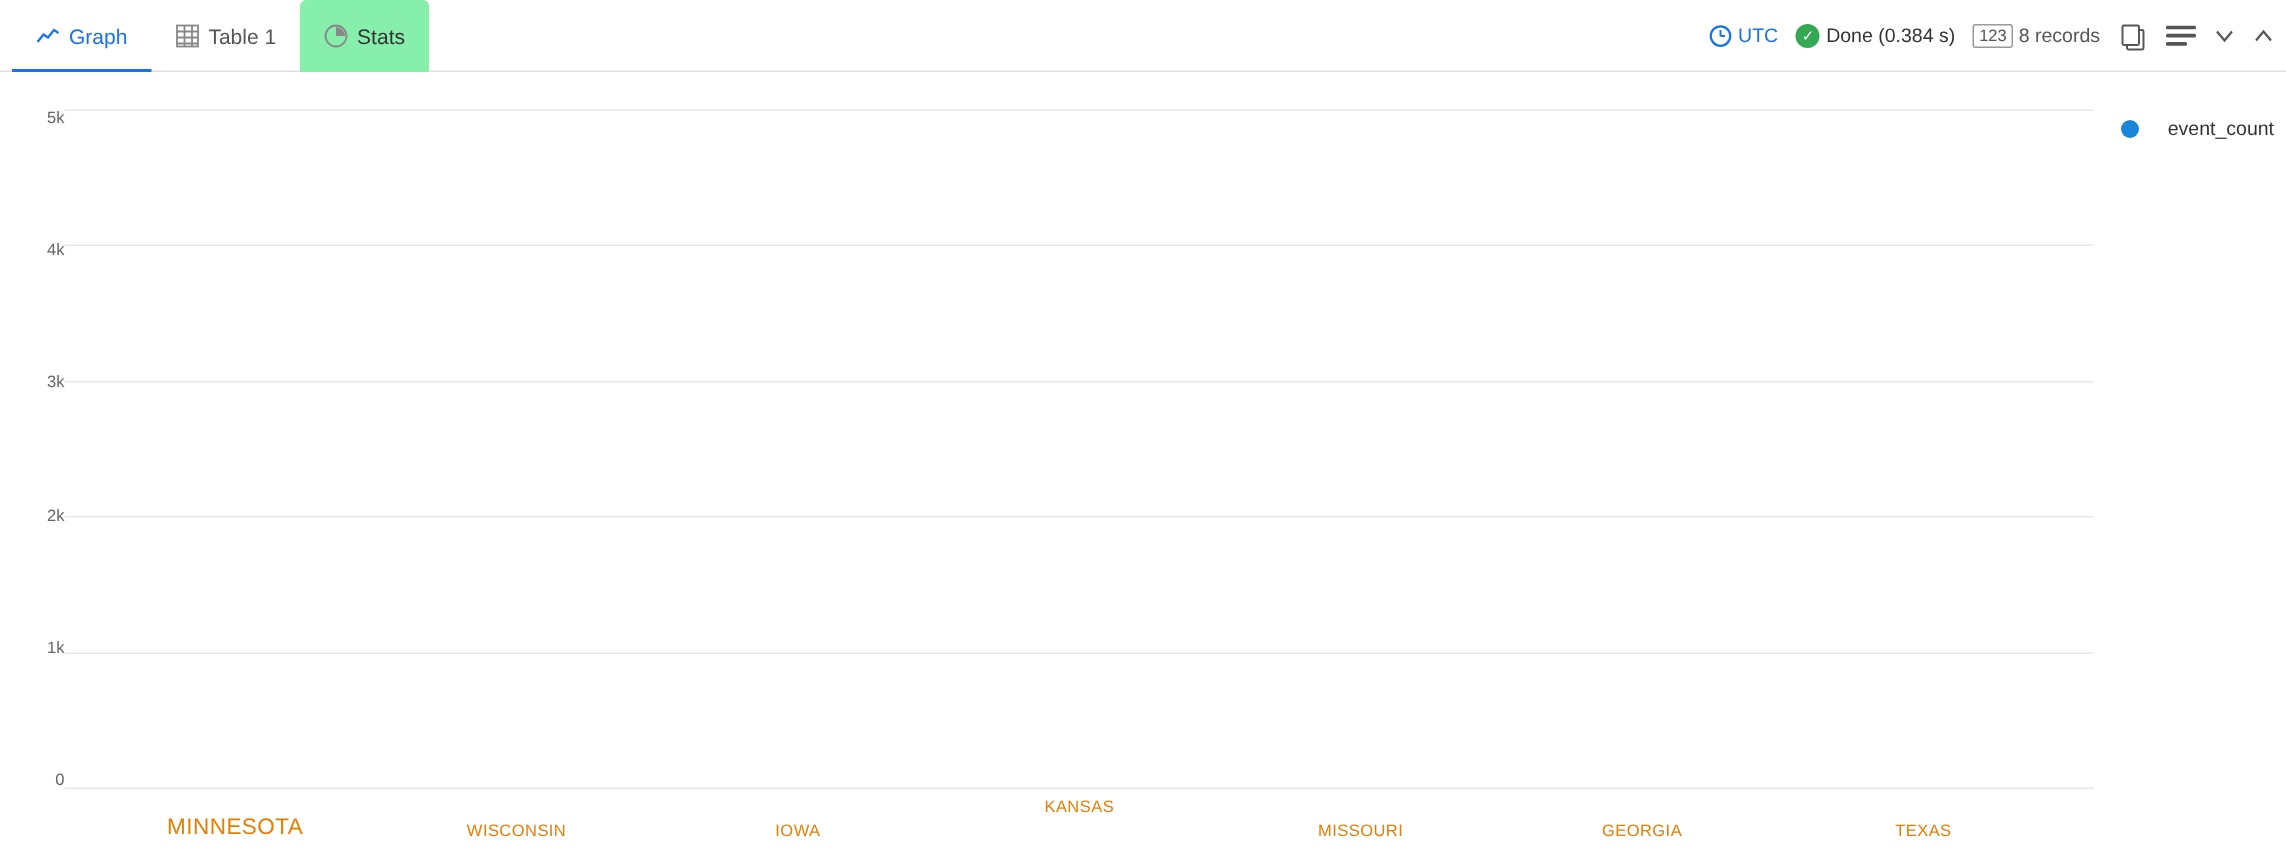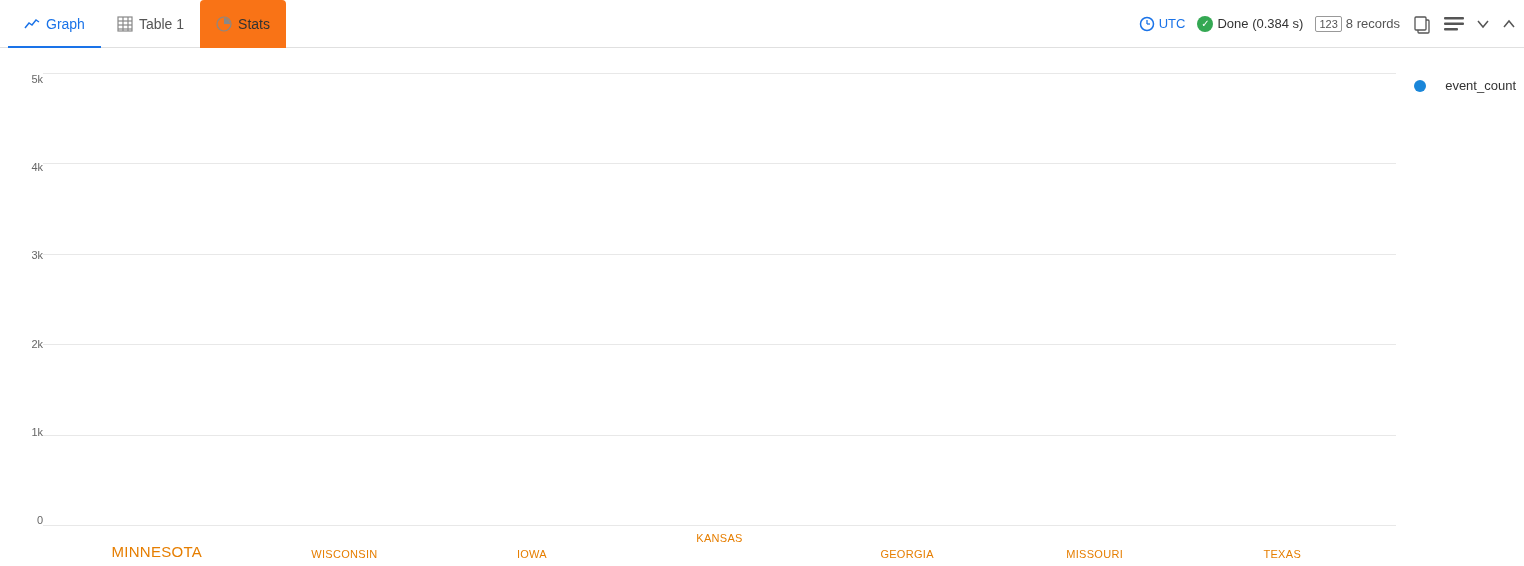--- a/index.html
+++ b/index.html
@@ -14,21 +14,21 @@
     .tab {
       display: flex; align-items: center; gap: 6px;
       padding: 0 16px; height: 48px; cursor: pointer;
       font-size: 14px; color: #555; position: relative; white-space: nowrap;
     }
     .tab.active { color: #1a73e8; }
     .tab.active::after {
       content: ''; position: absolute; bottom: 0; left: 0; right: 0;
       height: 2px; background: #1a73e8;
     }
-    .tab.stats-tab { background: #f97316; border-radius: 4px 4px 0 0; color: #333; }
+    .tab.stats-tab { background: #86efac; border-radius: 4px 4px 0 0; color: #333; }
     .tab.stats-tab::after { display: none; }
 
     .header-right { display: flex; align-items: center; gap: 12px; font-size: 13px; color: #555; }
     .utc-badge { display: flex; align-items: center; gap: 4px; }
     .done-badge { display: flex; align-items: center; gap: 4px; color: #333; }
     .done-icon { width: 16px; height: 16px; background: #34a853; border-radius: 50%; display: flex; align-items: center; justify-content: center; color: white; font-size: 10px; }
     .records-badge { display: flex; align-items: center; gap: 4px; }
     .records-icon { font-size: 12px; color: #555; border: 1px solid #999; padding: 1px 3px; border-radius: 2px; font-size: 11px; }
     .icon-btn { cursor: pointer; color: #555; font-size: 18px; display: flex; align-items: center; }
 
@@ -188,22 +188,22 @@
         </div>
         <div style="flex: 1 1 0%; display: flex; align-items: flex-end; justify-content: center;">
           <div title="TEXAS: 4720" style="width: 70%; height: 94.4%; background: rgb(26, 134, 217); border-radius: 1px 1px 0px 0px;"></div>
         </div>
       </div>
     <div class="labels-row" id="labels-row">
     <div style="flex: 1 1 0%; display: flex; align-items: flex-end; justify-content: center; padding-bottom: 6px; font-size: 15px; color: rgb(230, 126, 0); font-weight: 500; letter-spacing: 0.3px;">MINNESOTA</div>
         <div style="flex: 1 1 0%; display: flex; align-items: flex-end; justify-content: center; padding-bottom: 6px; font-size: 11px; color: rgb(230, 126, 0); font-weight: 500; letter-spacing: 0.3px;">WISCONSIN</div>
         <div style="flex: 1 1 0%; display: flex; align-items: flex-end; justify-content: center; padding-bottom: 6px; font-size: 11px; color: rgb(230, 126, 0); font-weight: 500; letter-spacing: 0.3px;">IOWA</div>
         <div style="flex: 1 1 0%; display: flex; align-items: flex-end; justify-content: center; padding-bottom: 22px; font-size: 11px; color: rgb(230, 126, 0); font-weight: 500; letter-spacing: 0.3px;">KANSAS</div>
+        <div style="flex: 1 1 0%; display: flex; align-items: flex-end; justify-content: center; padding-bottom: 6px; font-size: 11px; color: rgb(230, 126, 0); font-weight: 500; letter-spacing: 0.3px;">MISSOURI</div>
         <div style="flex: 1 1 0%; display: flex; align-items: flex-end; justify-content: center; padding-bottom: 6px; font-size: 11px; color: rgb(230, 126, 0); font-weight: 500; letter-spacing: 0.3px;">GEORGIA</div>
-        <div style="flex: 1 1 0%; display: flex; align-items: flex-end; justify-content: center; padding-bottom: 6px; font-size: 11px; color: rgb(230, 126, 0); font-weight: 500; letter-spacing: 0.3px;">MISSOURI</div>
         <div style="flex: 1 1 0%; display: flex; align-items: flex-end; justify-content: center; padding-bottom: 6px; font-size: 11px; color: rgb(230, 126, 0); font-weight: 500; letter-spacing: 0.3px;">TEXAS</div>
       </div>
   </div>
   <div class="right-sidebar">
     <div class="legend">
       <div class="legend-dot"></div>
       <span>event_count</span>
     </div>
   </div>
 </div>

